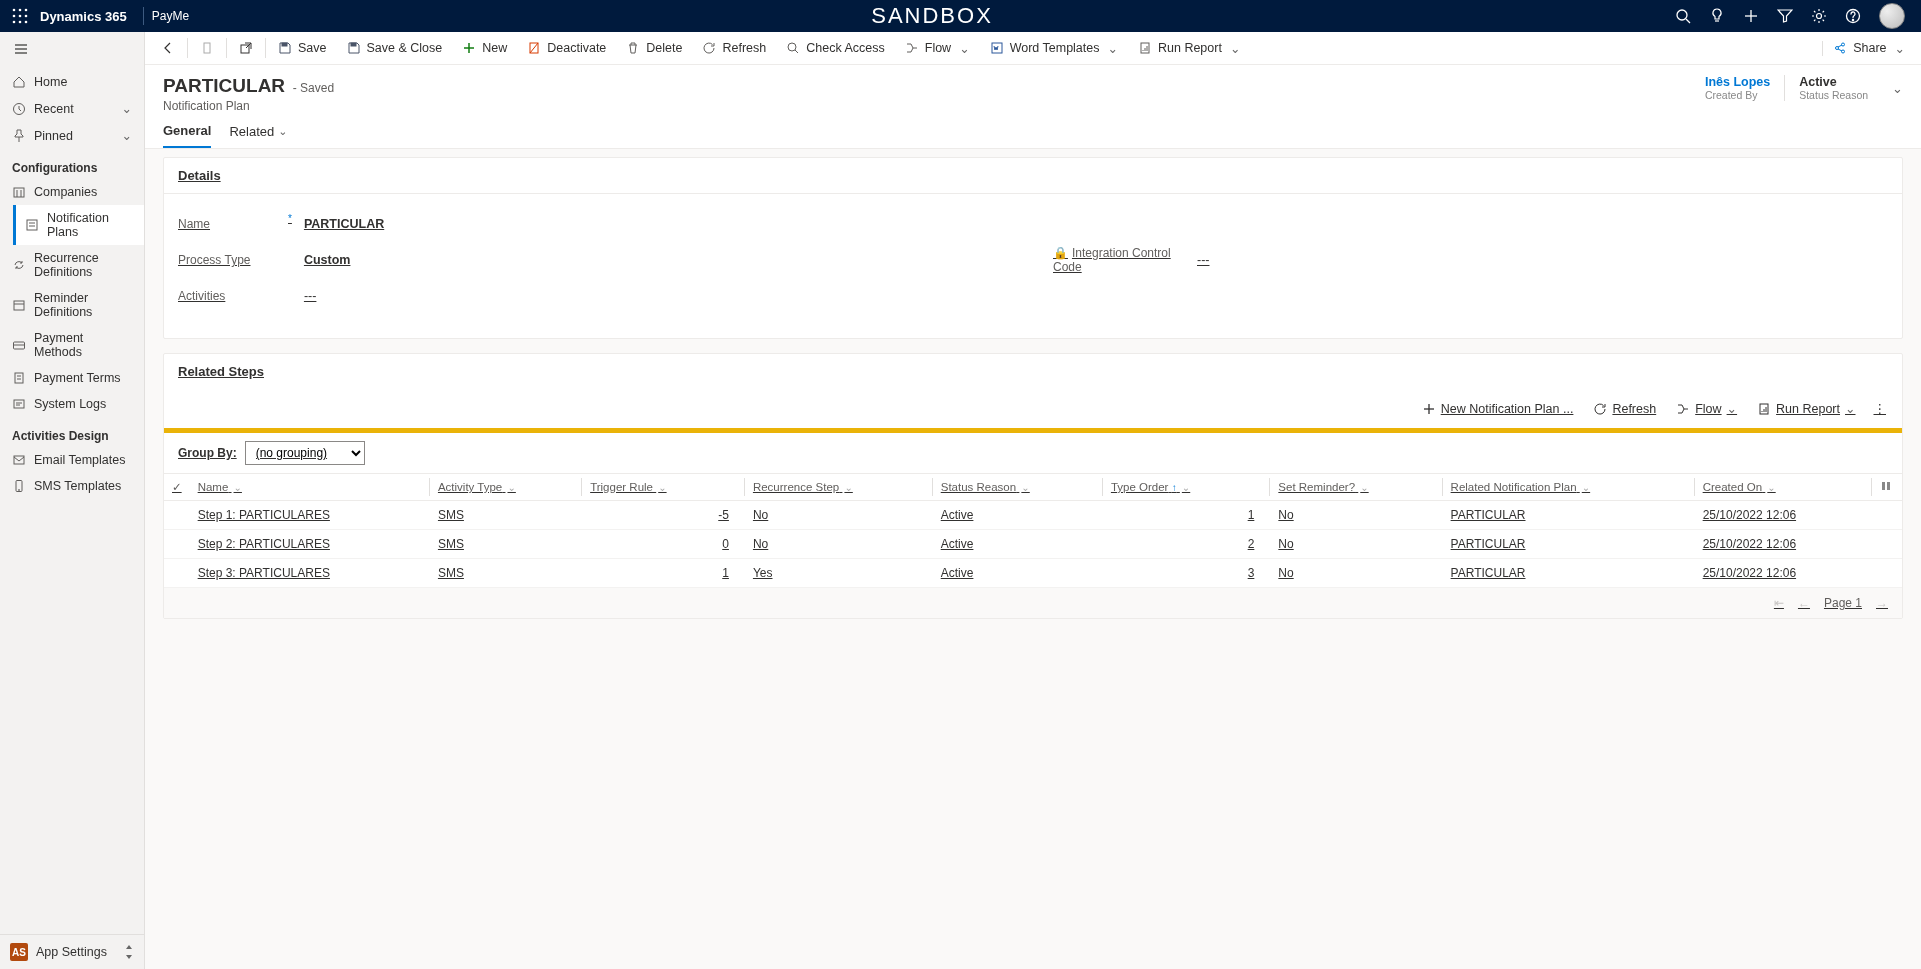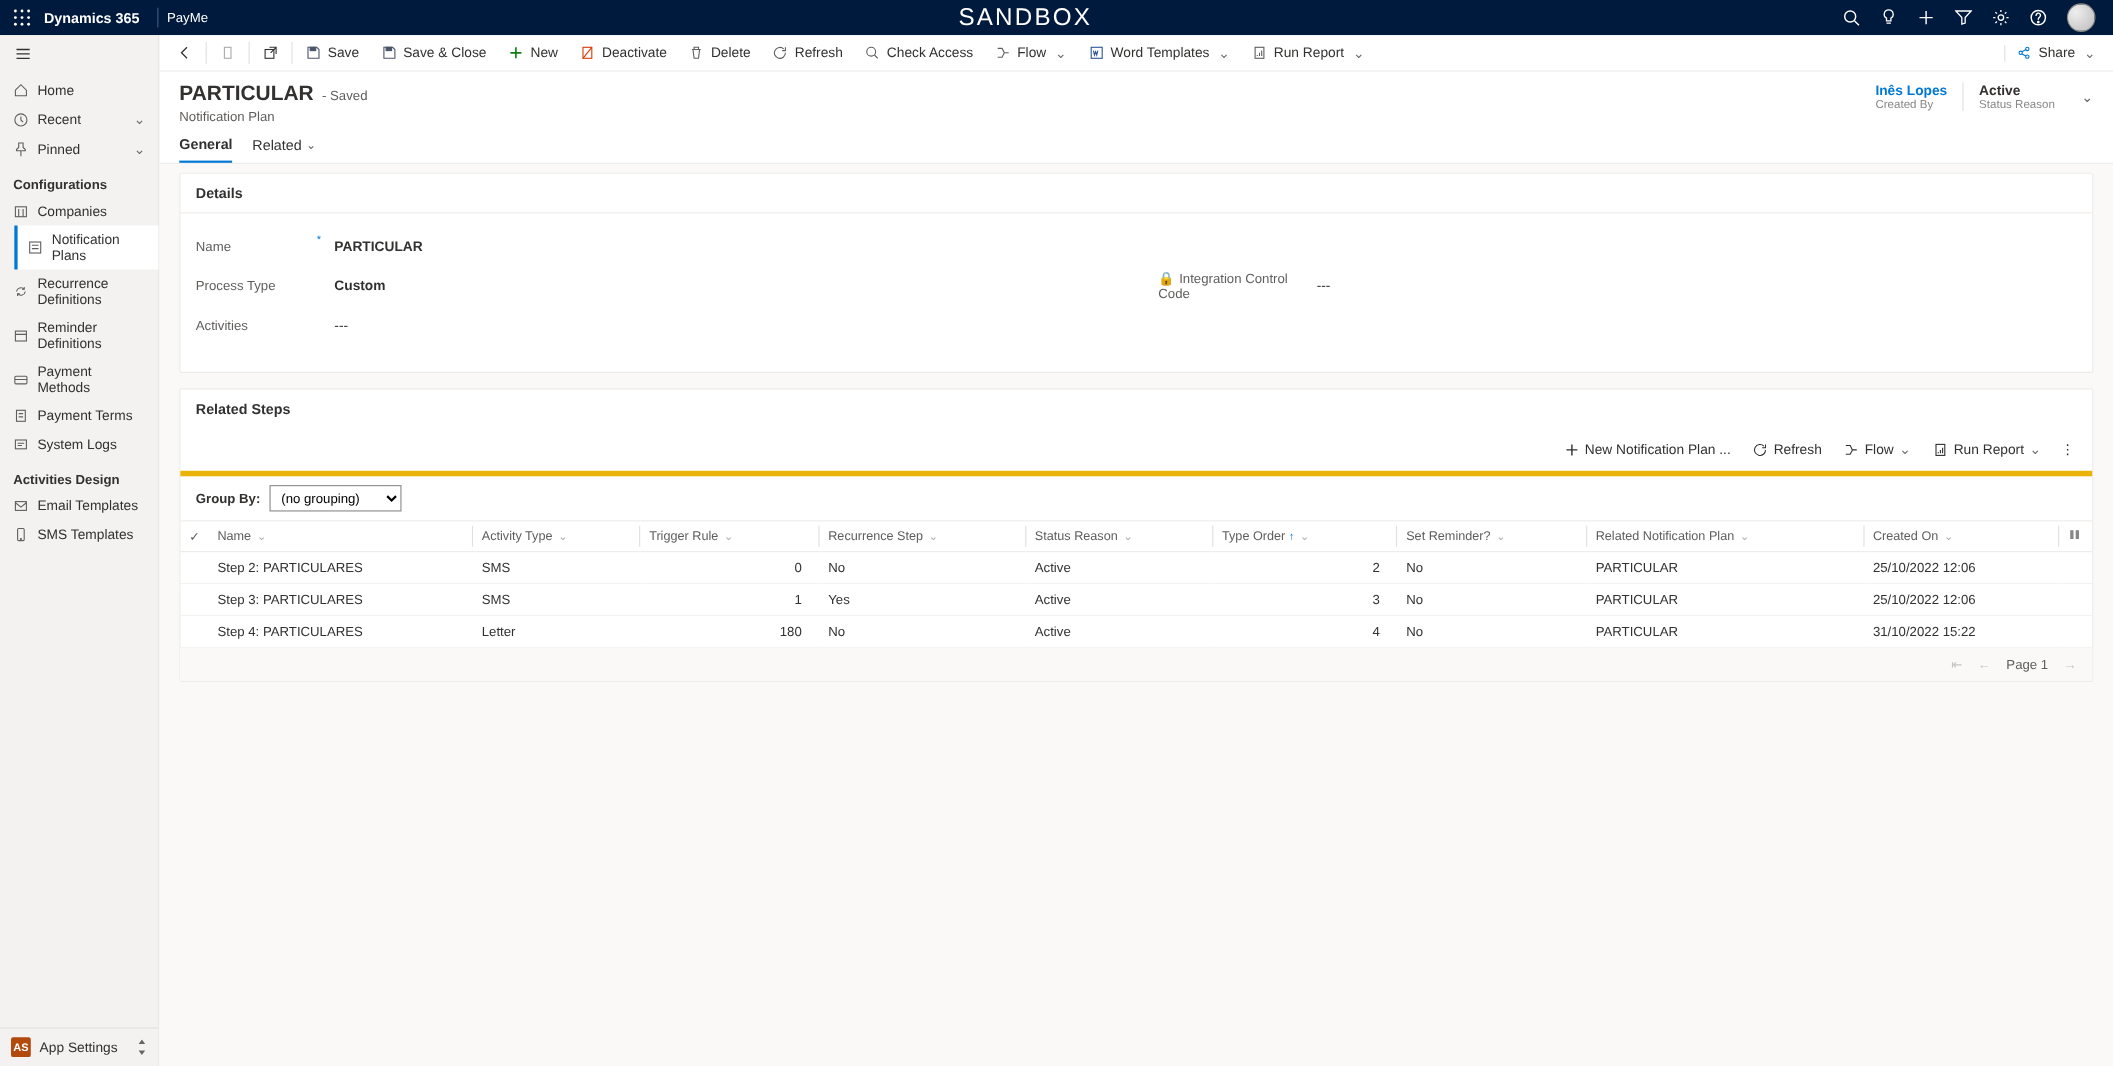--- a/index.html
+++ b/index.html
@@ -56,21 +56,21 @@
     .meta-chev { color: #666; margin-left: 10px; cursor: pointer; align-self: center; }
     
     
     .tabs { display: flex; gap: 18px; padding: 10px 18px 0 18px; border-bottom: 1px solid #edebe9; }
     .tabs .tab { padding-bottom: 8px; cursor: pointer; font-size: 13px; color: #323130; display: flex; align-items: center; gap: 4px; }
     .tabs .tab.active { font-weight: 600; border-bottom: 2px solid #0078d4; }
     
     
     .content { flex: 1; overflow-y: auto; background: #faf9f8; padding: 8px 18px 18px 18px; }
     
-    .card { background: #fff; border: 1px solid #edebe9; border-radius: 2px; margin-bottom: 14px; }
+    .card { background: #fff; border: 1px solid #edebe9; border-radius: 2px; margin-bottom: 14px; text-decoration: underline; }
     .card-header { padding: 10px 14px; font-weight: 600; font-size: 13px; color: #323130; }
     .card-divider { border-top: 1px solid #edebe9; }
     .card-body { padding: 12px 14px 24px 14px; }
     
     .form-grid { display: grid; grid-template-columns: 1fr 1fr; column-gap: 40px; }
     .form-row { display: flex; align-items: center; min-height: 36px; }
     .form-row .flabel { width: 110px; font-size: 12px; color: #605e5c; flex-shrink: 0; }
     .form-row .fval { font-size: 12.5px; font-weight: 600; flex: 1; padding: 4px; }
     .form-row .fval.nd { font-weight: 400; color: #323130; }
     .form-row .marker { font-size: 10px; color: #0078d4; margin-right: 8px; margin-top: -12px; }
@@ -484,20 +484,33 @@
               <th><span>Created On</span> <span class="chev">⌄</span><span class="resizer"></span></th>
               <th style="width:30px"><svg width="12" height="12" viewBox="0 0 12 12" fill="#888">
                     <rect x="2" y="2" width="3" height="8"></rect>
                     <rect x="7" y="2" width="3" height="8"></rect>
                   </svg></th>
             </tr>
           </thead>
           <tbody id="grid-body">
               <tr>
                 <td class="chk"></td>
+                <td>Step 1: PARTICULARES</td>
+                <td>SMS</td>
+                <td class="num">-5</td>
+                <td>No</td>
+                <td>Active</td>
+                <td class="num">1</td>
+                <td>No</td>
+                <td>PARTICULAR</td>
+                <td>25/10/2022 12:06</td>
+                <td></td>
+              </tr>
+              <tr>
+                <td class="chk"></td>
                 <td>Step 2: PARTICULARES</td>
                 <td>SMS</td>
                 <td class="num">0</td>
                 <td>No</td>
                 <td>Active</td>
                 <td class="num">2</td>
                 <td>No</td>
                 <td>PARTICULAR</td>
                 <td>25/10/2022 12:06</td>
                 <td></td>
@@ -508,33 +521,20 @@
                 <td>SMS</td>
                 <td class="num">1</td>
                 <td>Yes</td>
                 <td>Active</td>
                 <td class="num">3</td>
                 <td>No</td>
                 <td>PARTICULAR</td>
                 <td>25/10/2022 12:06</td>
                 <td></td>
               </tr>
-              <tr>
-                <td class="chk"></td>
-                <td>Step 4: PARTICULARES</td>
-                <td>Letter</td>
-                <td class="num">180</td>
-                <td>No</td>
-                <td>Active</td>
-                <td class="num">4</td>
-                <td>No</td>
-                <td>PARTICULAR</td>
-                <td>31/10/2022 15:22</td>
-                <td></td>
-              </tr>
             </tbody>
         </table>
         <div class="pager">
           <span class="arrow">⇤</span>
           <span class="arrow">←</span>
           <span>Page 1</span>
           <span class="arrow">→</span>
         </div>
       </div>
     </div>

